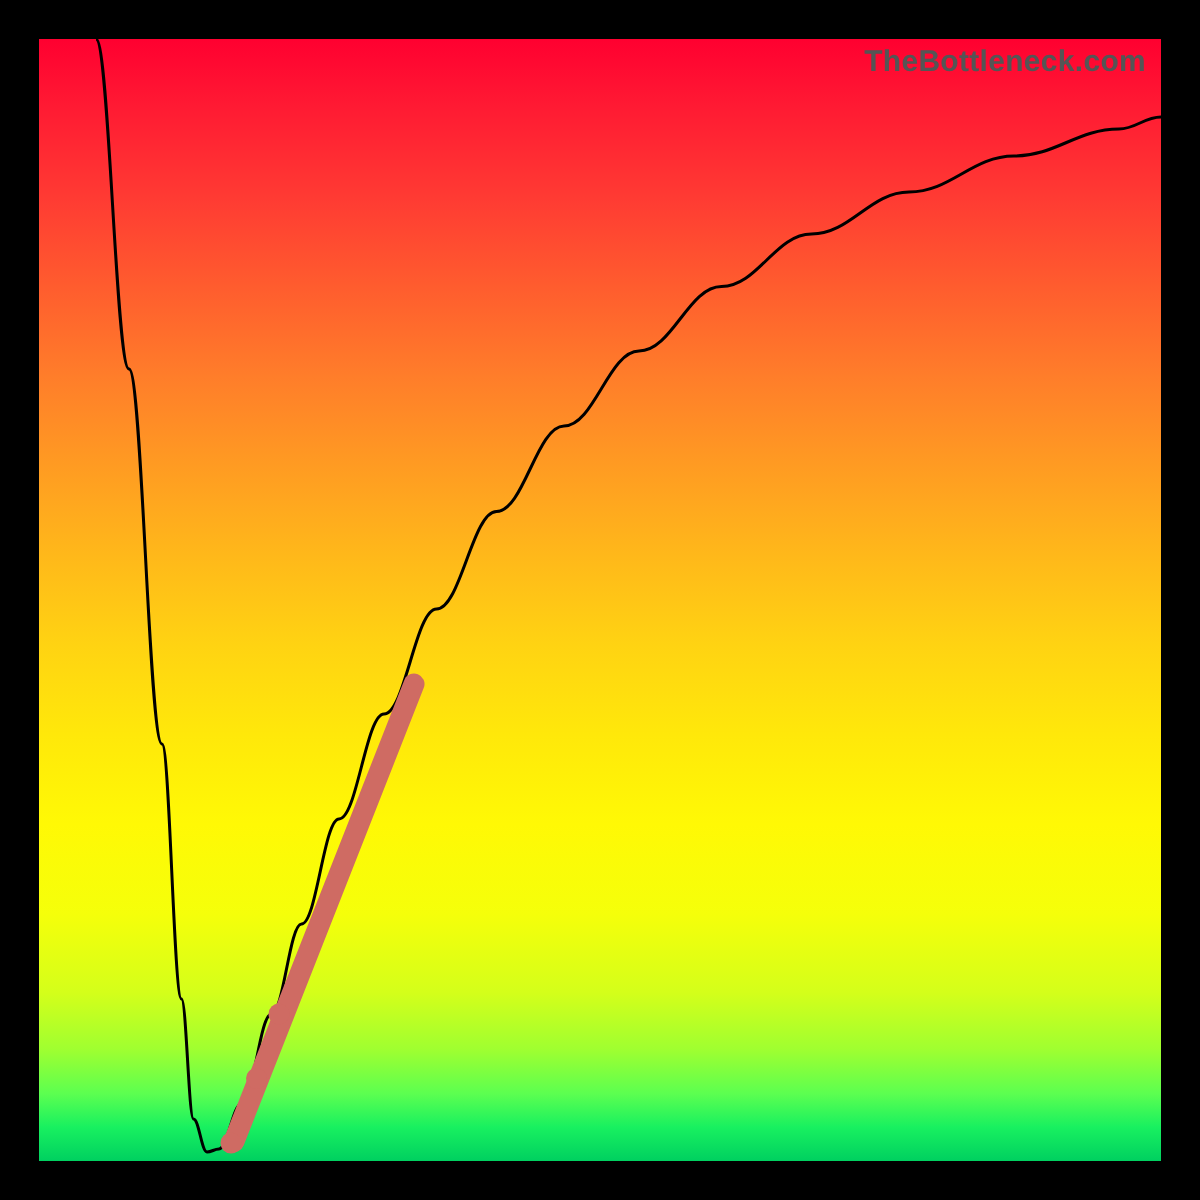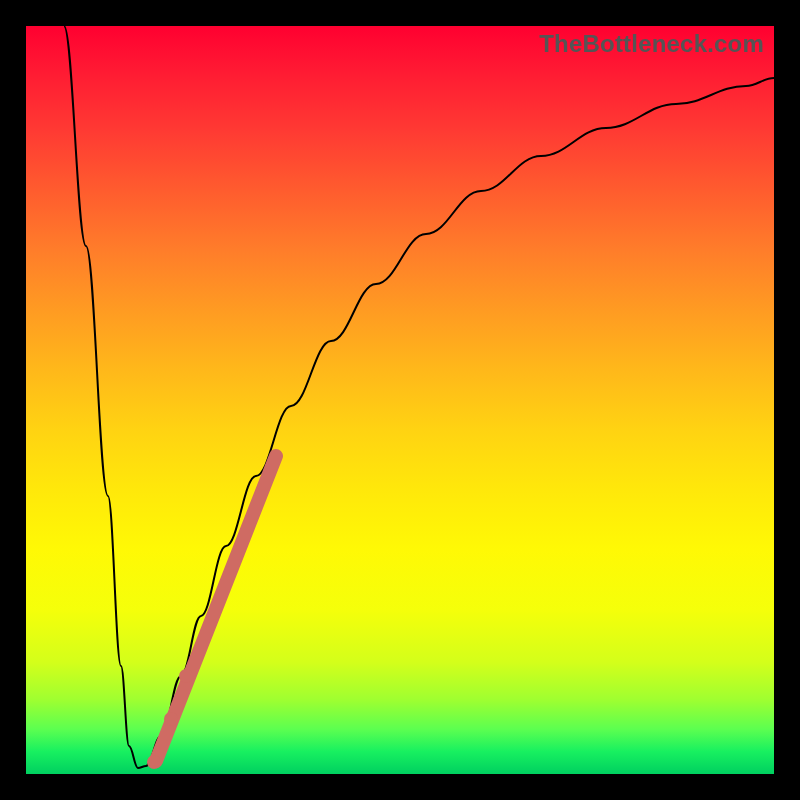--- a/index.html
+++ b/index.html
@@ -42,21 +42,21 @@
       #5cff50 94%,
       #18f060 97%,
       #00d060 100%
     );
   }
   .attribution {
     position: absolute;
     top: 4px;
     right: 10px;
     color: #555;
-    font-size: 24px;
+    font-size: 20px;
     font-weight: 600;
     letter-spacing: 0.2px;
     user-select: none;
     margin-left: 27px;
   }
   svg.overlay {
     position: absolute;
     left: 0;
     top: 0;
     width: 748px;

